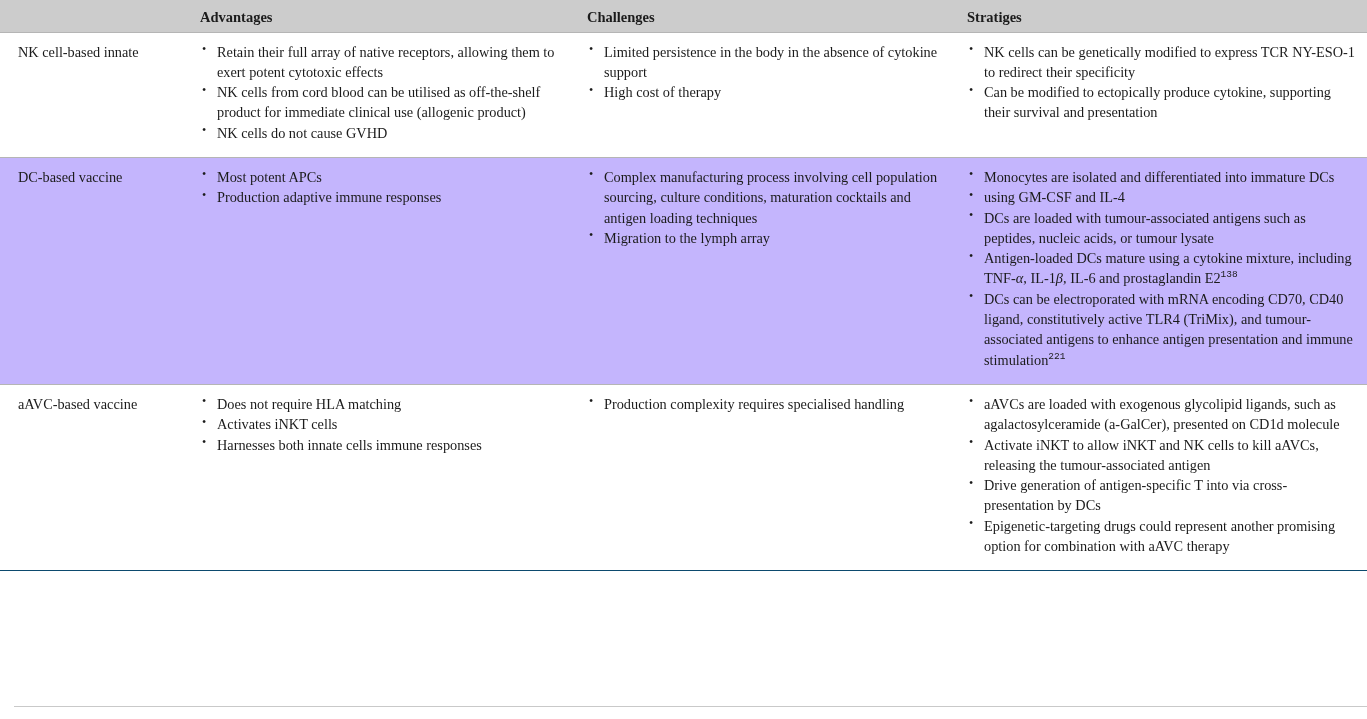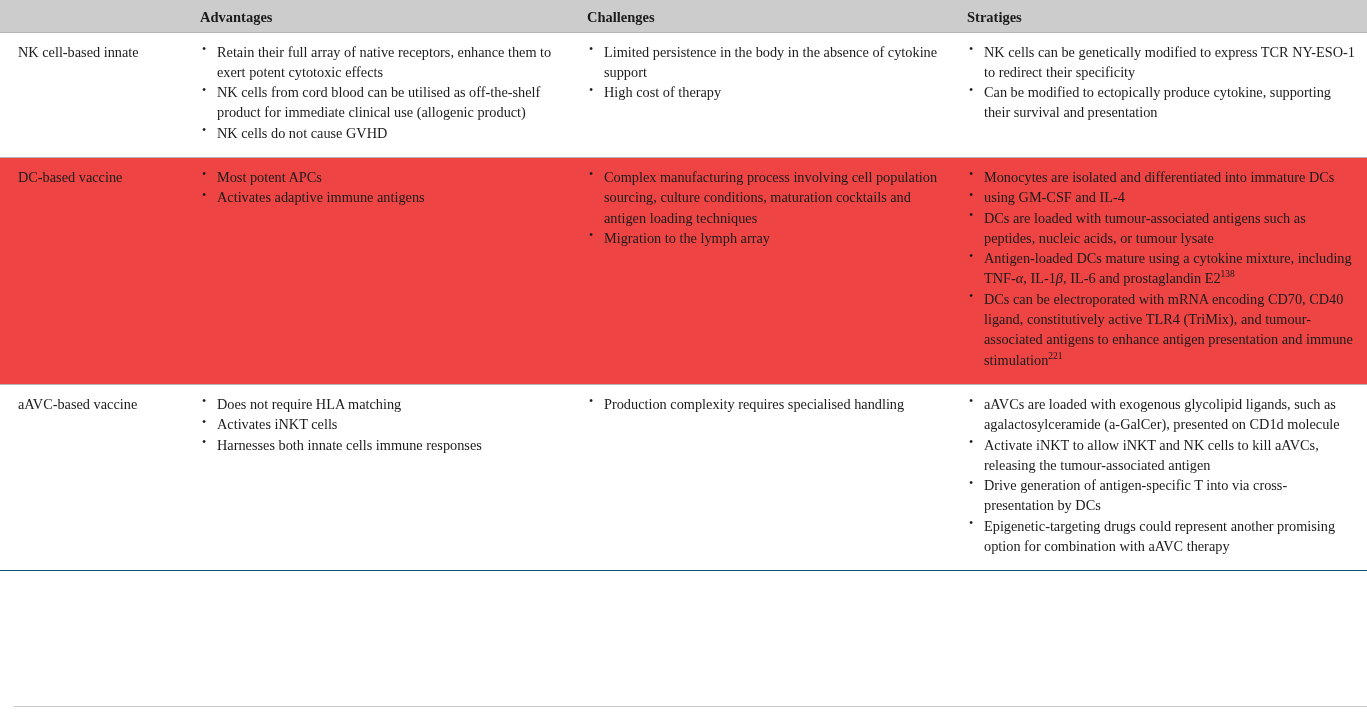--- a/index.html
+++ b/index.html
@@ -51,21 +51,21 @@
   }
 
   tbody td {
     vertical-align: top;
     font-size: 14.3px;
     line-height: 1.42;
     padding: 9px 12px 14px 10px;
     border-top: 1px solid #b5b5b5;
   }
   tbody tr.row-shaded td {
-    background: #ef4444;
+    background: #c4b5fd;
   }
   tbody tr.row-plain td {
     background: #ffffff;
   }
   tbody tr.row-last td {
     border-bottom: 1px solid #0c4a6e;
   }
 
   td.cell-label {
     padding-left: 18px;
@@ -96,20 +96,21 @@
     line-height: inherit;
     color: #1b1b1b;
   }
 
   .cell-adv ul.bullets > li { padding-right: 4px; }
 
   sup {
     font-size: 9.5px;
     vertical-align: super;
     line-height: 0;
+    font-family: Liberation Mono, monospace;
   }
   .greek {
     font-style: italic;
   }
 
   .bottom-rule {
     position: absolute;
     left: 14px;
     right: 0;
     bottom: 12px;
@@ -136,21 +137,21 @@
         <th>Stratiges</th>
       </tr>
     </thead>
     <tbody id="table-body">
         <tr class="row-plain">
           <td class="cell-label">
             <span class="label-text">NK cell-based innate</span>
           </td>
           <td class="cell-adv">
             <ul class="bullets">
-              <li>Retain their full array of native receptors, enhance them to exert potent cytotoxic effects</li>
+              <li>Retain their full array of native receptors, allowing them to exert potent cytotoxic effects</li>
               <li>NK cells from cord blood can be utilised as off-the-shelf product for immediate clinical use (allogenic product)</li>
               <li>NK cells do not cause GVHD</li>
             </ul>
           </td>
           <td class="cell-chal">
             <ul class="bullets">
               <li>Limited persistence in the body in the absence of cytokine support</li>
               <li>High cost of therapy</li>
             </ul>
           </td>
@@ -161,21 +162,21 @@
             </ul>
           </td>
         </tr>
         <tr class="row-shaded">
           <td class="cell-label">
             <span class="label-text">DC-based vaccine</span>
           </td>
           <td class="cell-adv">
             <ul class="bullets">
               <li>Most potent APCs</li>
-              <li>Activates adaptive immune antigens</li>
+              <li>Production adaptive immune responses</li>
             </ul>
           </td>
           <td class="cell-chal">
             <ul class="bullets">
               <li>Complex manufacturing process involving cell population sourcing, culture conditions, maturation cocktails and antigen loading techniques</li>
               <li>Migration to the lymph array</li>
             </ul>
           </td>
           <td class="cell-strat">
             <ul class="bullets">

